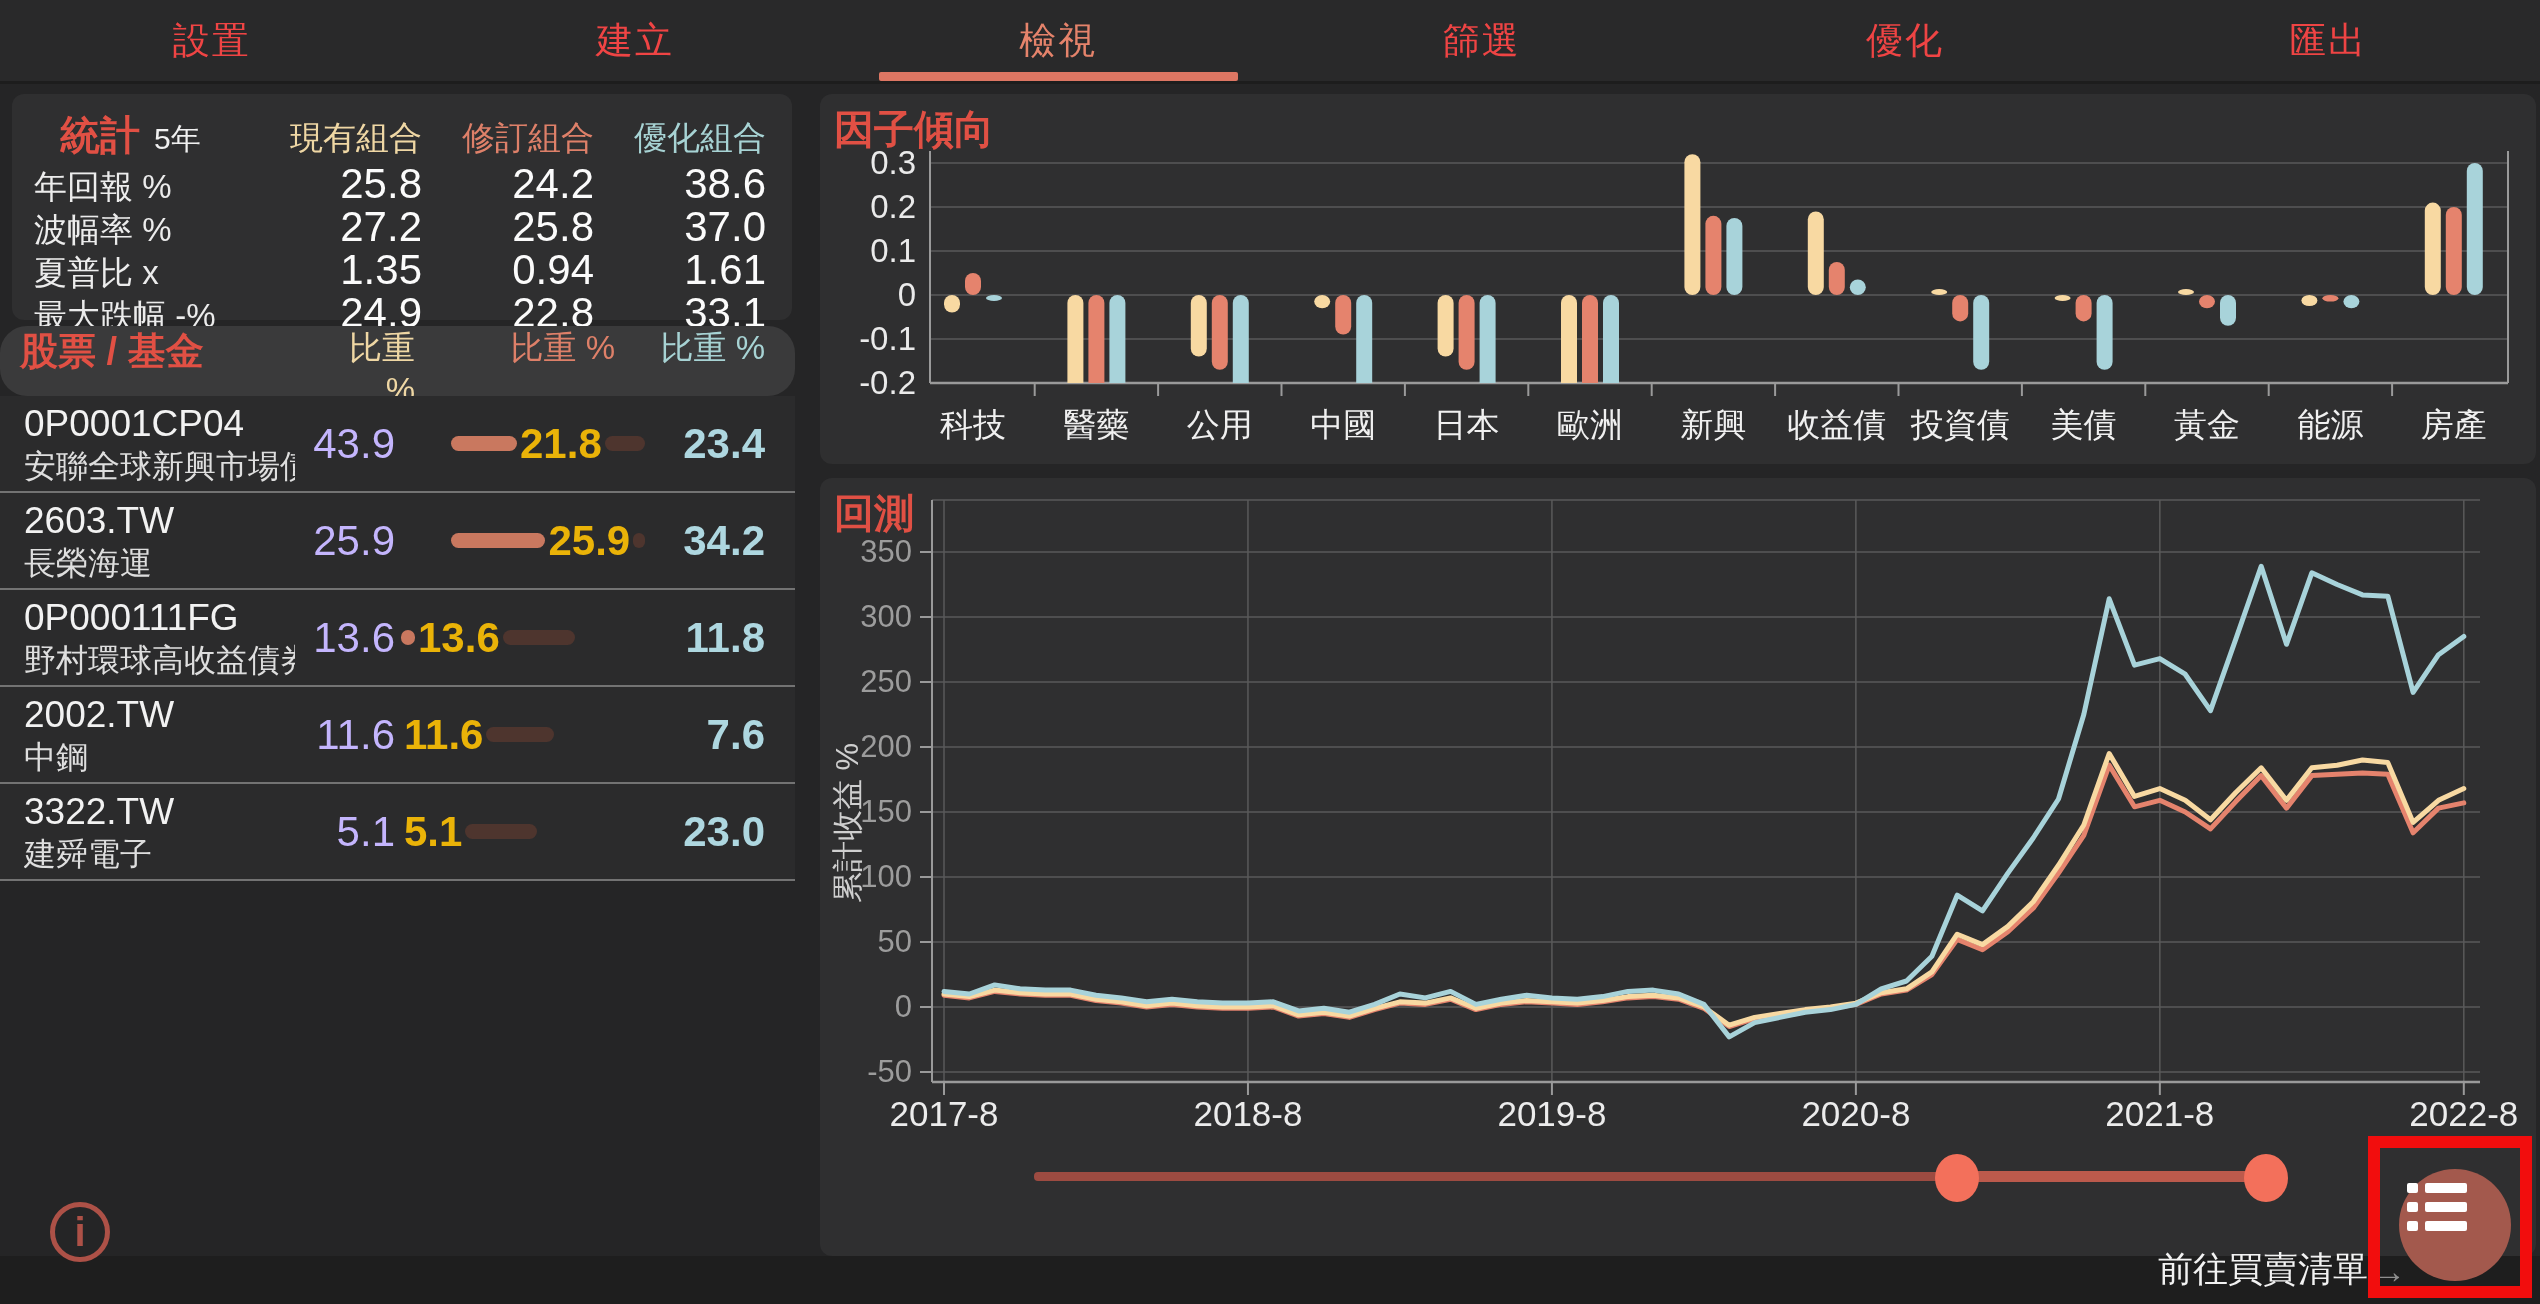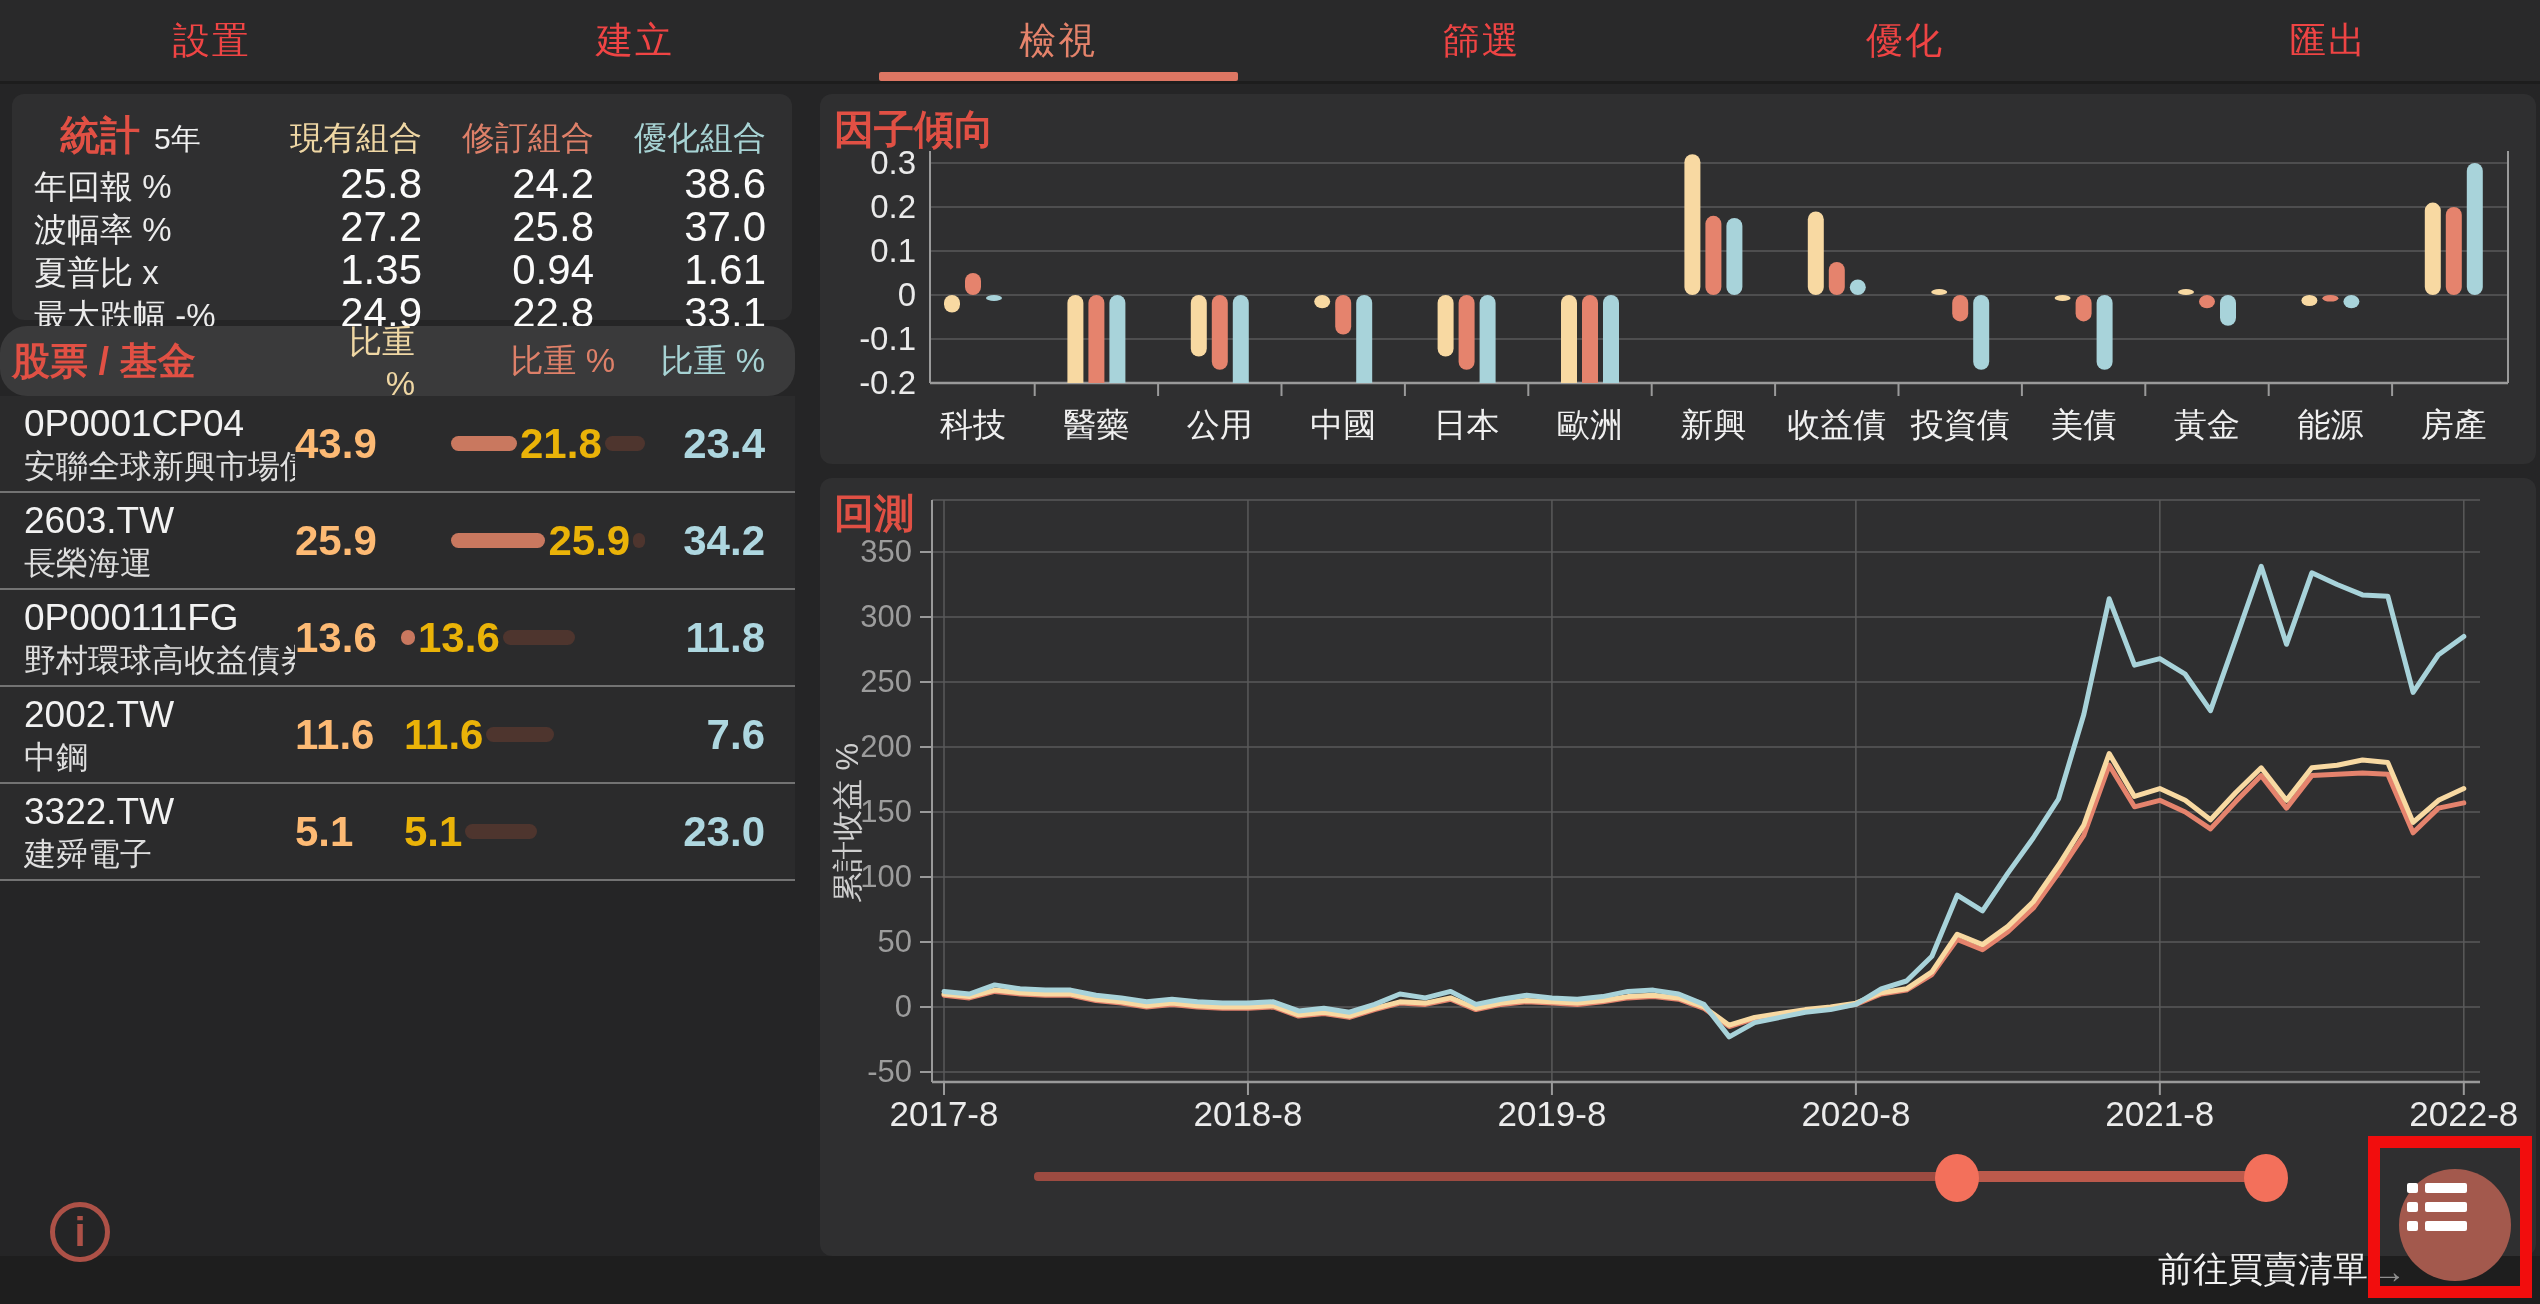--- a/index.html
+++ b/index.html
@@ -28,32 +28,32 @@
   .stats-col-h { width:172px; text-align:right; font-size:33px; }
   .stats-row { display:flex; align-items:baseline; height:43px; }
   .stats-label { color:#ececec; font-size:33px; width:240px; }
   .stats-val { width:172px; text-align:right; color:#fbfbfb; font-size:42px; font-weight:500;
                margin-left:auto0; }
   .stats-vals { display:flex; margin-left:auto; }
   .c0h { color:#efd7a4; } .c1h { color:#de8069; } .c2h { color:#a7d3d4; }
 
   
   #holdings-header { position:absolute; left:0; top:326px; width:795px; height:70px;
-                     background:#3a3a3b; display:flex; align-items:center; padding:0 30px 0 12px;border-radius:27px; }
+                     background:#3a3a3b; display:flex; align-items:flex-start; padding:0 30px 0 20px;border-radius:27px; }
   .h-title { color:#e15044; font-size:38px; font-weight:bold; flex:1; }
   .wh { font-size:33px; text-align:right; }
   .wh1 { width:96px; } .wh2 { width:200px; } .wh3 { width:150px; }
   #holdings-rows { position:absolute; left:0; top:396px; width:795px; }
   .h-row { height:97px; background:#2b2b2c; border-bottom:2px solid #737373;
            display:flex; align-items:center; padding:0 30px 0 24px; cursor:pointer; }
   .h-id { flex:1; overflow:hidden; }
   .h-ticker { color:#f2f2f2; font-size:37px; line-height:44px; white-space:nowrap; }
   .h-name { color:#dedede; font-size:32px; line-height:40px; white-space:nowrap;
             width:300px; overflow:hidden; }
-  .h-v1 { width:100px; text-align:left; color:#fdba74; font-size:42px; font-weight:700; }
+  .h-v1 { width:100px; text-align:right; color:#c4b5fd; font-size:42px; font-weight:400; }
   .h-slider { width:250px; display:flex; align-items:center; padding-left:6px; }
   .sl-lead { height:15px; border-radius:8px; background:#c9785f; }
   .sl-num { color:#eab308; font-size:42px; font-weight:600; margin:0 3px; }
   .sl-trail { height:15px; border-radius:8px; background:#4e352e; }
   .h-v3 { width:120px; text-align:right; color:#aed7e0; font-size:42px; font-weight:600; }
 
   
   #factor-panel { left:820px; top:94px; width:1716px; height:370px; }
   #backtest-panel { left:820px; top:478px; width:1716px; height:778px; }
   .chart-title { position:absolute; left:14px; top:8px; color:#e15044;

